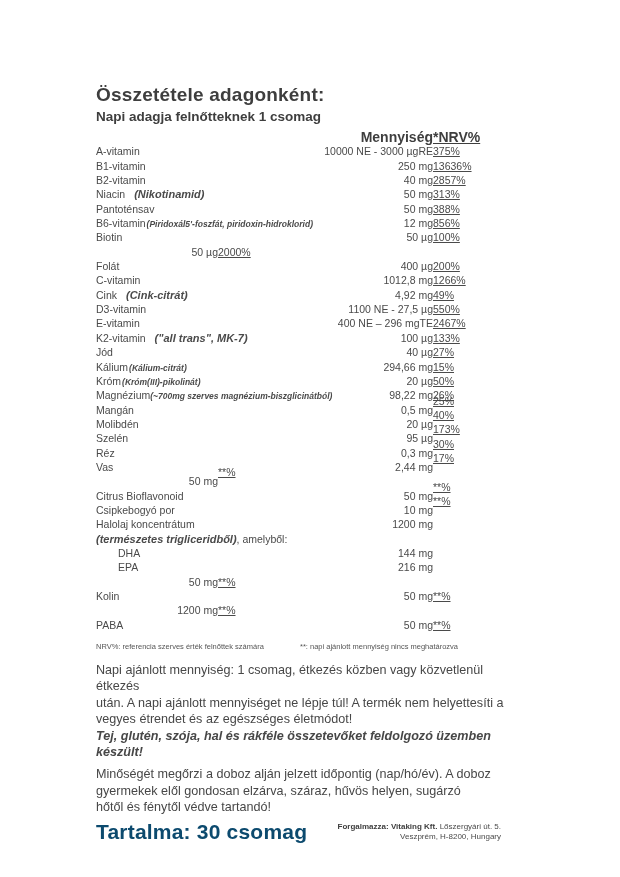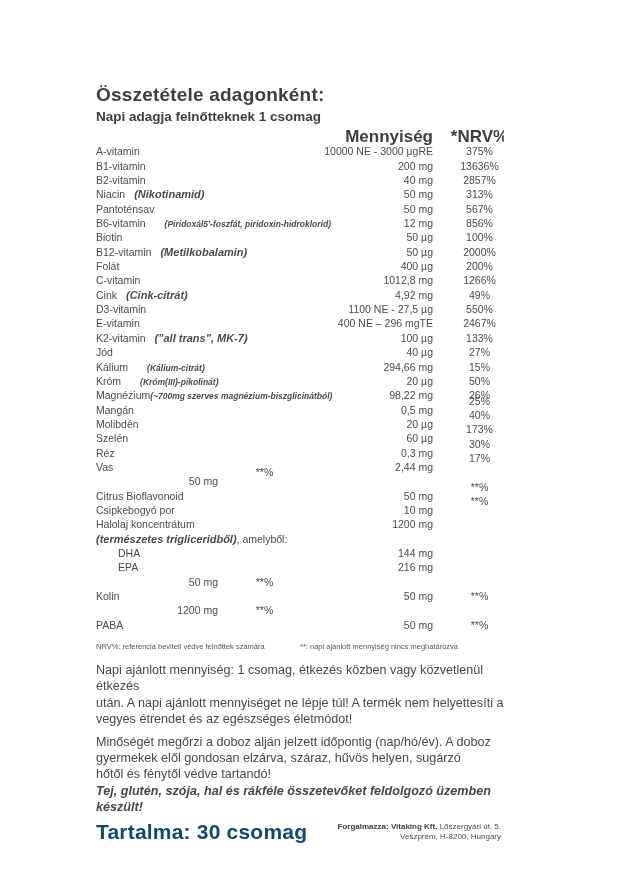--- a/index.html
+++ b/index.html
@@ -11,29 +11,29 @@
     color:#4a4a4a;
     overflow:hidden;
   }
   .content{position:absolute;left:96px;top:84px;width:430px;}
 
   .title{font-size:19px;font-weight:bold;color:#3e3e3e;line-height:22px;letter-spacing:.2px;}
   .subtitle{font-size:13.5px;font-weight:bold;color:#3e3e3e;line-height:16px;margin-top:3px;}
 
   .table{margin-top:5px;}
   .trow{display:flex;align-items:baseline;height:14.35px;font-size:10.5px;line-height:14.35px;}
-  .thead .lbl,.thead .amt,.thead .pct{font-weight:bold;color:#3e3e3e;font-size:17px;}
+  .thead .lbl,.thead .amt,.thead .pct{font-weight:bold;color:#3e3e3e;font-size:14px;}
   .lbl{width:215px;white-space:nowrap;overflow:visible;}
   .lbl.indent{padding-left:22px;width:193px;}
   .amt{width:122px;text-align:right;white-space:nowrap;}
-  .pct{width:93px;text-align:center;white-space:nowrap;}
+  .pct{width:93px;text-align:left;white-space:nowrap;text-decoration:underline;}
   .trow.shift .pct{transform:translateY(-9px);}
   .note{font-style:italic;font-weight:bold;}
   .note.big{font-size:11px;margin-left:9px;}
-  .note.small{font-size:8.5px;margin-left:19px;}
+  .note.small{font-size:8.5px;margin-left:1px;}
   .note.nospace{margin-left:0;}
   .suffix{font-size:10.5px;}
 
   .footnotes{position:relative;margin-top:10px;height:11px;font-size:7.5px;color:#565656;}
   .footnotes .fn2{position:absolute;left:204px;top:0;}
 
   .para{margin-top:9px;font-size:12.6px;line-height:16.4px;color:#474747;white-space:pre-line;width:420px;}
   .para.allergen{margin-top:0;font-weight:bold;font-style:italic;white-space:normal;}
   .para.storage{margin-top:6px;}
 
@@ -58,50 +58,49 @@
         <div class="pct">*NRV%</div>
       </div>
       <div id="rows">
           <div class="trow">
             <div class="lbl"><span>A-vitamin</span></div>
             <div class="amt">10000 NE - 3000 µgRE</div>
             <div class="pct">375%</div>
           </div>
           <div class="trow">
             <div class="lbl"><span>B1-vitamin</span></div>
-            <div class="amt">200 mg</div>
+            <div class="amt">250 mg</div>
             <div class="pct">13636%</div>
           </div>
           <div class="trow">
             <div class="lbl"><span>B2-vitamin</span></div>
             <div class="amt">40 mg</div>
             <div class="pct">2857%</div>
           </div>
           <div class="trow">
             <div class="lbl"><span>Niacin</span><span class="note big">(Nikotinamid)</span></div>
             <div class="amt">50 mg</div>
             <div class="pct">313%</div>
           </div>
           <div class="trow">
             <div class="lbl"><span>Pantoténsav</span></div>
             <div class="amt">50 mg</div>
-            <div class="pct">567%</div>
+            <div class="pct">388%</div>
           </div>
           <div class="trow">
             <div class="lbl"><span>B6-vitamin</span><span class="note small">(Piridoxál5'-foszfát, piridoxin-hidroklorid)</span></div>
             <div class="amt">12 mg</div>
             <div class="pct">856%</div>
           </div>
           <div class="trow">
             <div class="lbl"><span>Biotin</span></div>
             <div class="amt">50 µg</div>
             <div class="pct">100%</div>
           </div>
           <div class="trow">
-            <div class="lbl"><span>B12-vitamin</span><span class="note big">(Metilkobalamin)</span></div>
             <div class="amt">50 µg</div>
             <div class="pct">2000%</div>
           </div>
           <div class="trow">
             <div class="lbl"><span>Folát</span></div>
             <div class="amt">400 µg</div>
             <div class="pct">200%</div>
           </div>
           <div class="trow">
             <div class="lbl"><span>C-vitamin</span></div>
@@ -153,21 +152,21 @@
             <div class="amt">0,5 mg</div>
             <div class="pct">25%</div>
           </div>
           <div class="trow shift">
             <div class="lbl"><span>Molibdén</span></div>
             <div class="amt">20 µg</div>
             <div class="pct">40%</div>
           </div>
           <div class="trow shift">
             <div class="lbl"><span>Szelén</span></div>
-            <div class="amt">60 µg</div>
+            <div class="amt">95 µg</div>
             <div class="pct">173%</div>
           </div>
           <div class="trow shift">
             <div class="lbl"><span>Réz</span></div>
             <div class="amt">0,3 mg</div>
             <div class="pct">30%</div>
           </div>
           <div class="trow shift">
             <div class="lbl"><span>Vas</span></div>
             <div class="amt">2,44 mg</div>
@@ -222,31 +221,31 @@
           </div>
           <div class="trow">
             <div class="lbl"><span>PABA</span></div>
             <div class="amt">50 mg</div>
             <div class="pct">**%</div>
           </div>
         </div>
     </div>
 
     <div class="footnotes">
-      <span class="fn1">NRV%: referencia beviteli védve felnőttek számára</span>
+      <span class="fn1">NRV%: referencia szerves érték felnőttek számára</span>
       <span class="fn2">**: napi ajánlott mennyiség nincs meghatározva</span>
     </div>
 
     <div class="para">Napi ajánlott mennyiség: 1 csomag, étkezés közben vagy közvetlenül étkezés
 után. A napi ajánlott mennyiséget ne lépje túl! A termék nem helyettesíti a
 vegyes étrendet és az egészséges életmódot!</div>
+    <div class="para allergen">Tej, glutén, szója, hal és rákféle összetevőket feldolgozó üzemben készült!</div>
     <div class="para storage">Minőségét megőrzi a doboz alján jelzett időpontig (nap/hó/év). A doboz
 gyermekek elől gondosan elzárva, száraz, hűvös helyen, sugárzó
 hőtől és fénytől védve tartandó!</div>
-    <div class="para allergen">Tej, glutén, szója, hal és rákféle összetevőket feldolgozó üzemben készült!</div>
 
     <div class="bottomrow">
       <div class="contents-line">Tartalma: 30 csomag</div>
       <div class="distributor">
         <div><b>Forgalmazza: Vitaking Kft.</b><span> Lőszergyári út. 5.</span></div>
         <div>Veszprém, H-8200, Hungary</div>
       </div>
     </div>
 
   </div>

